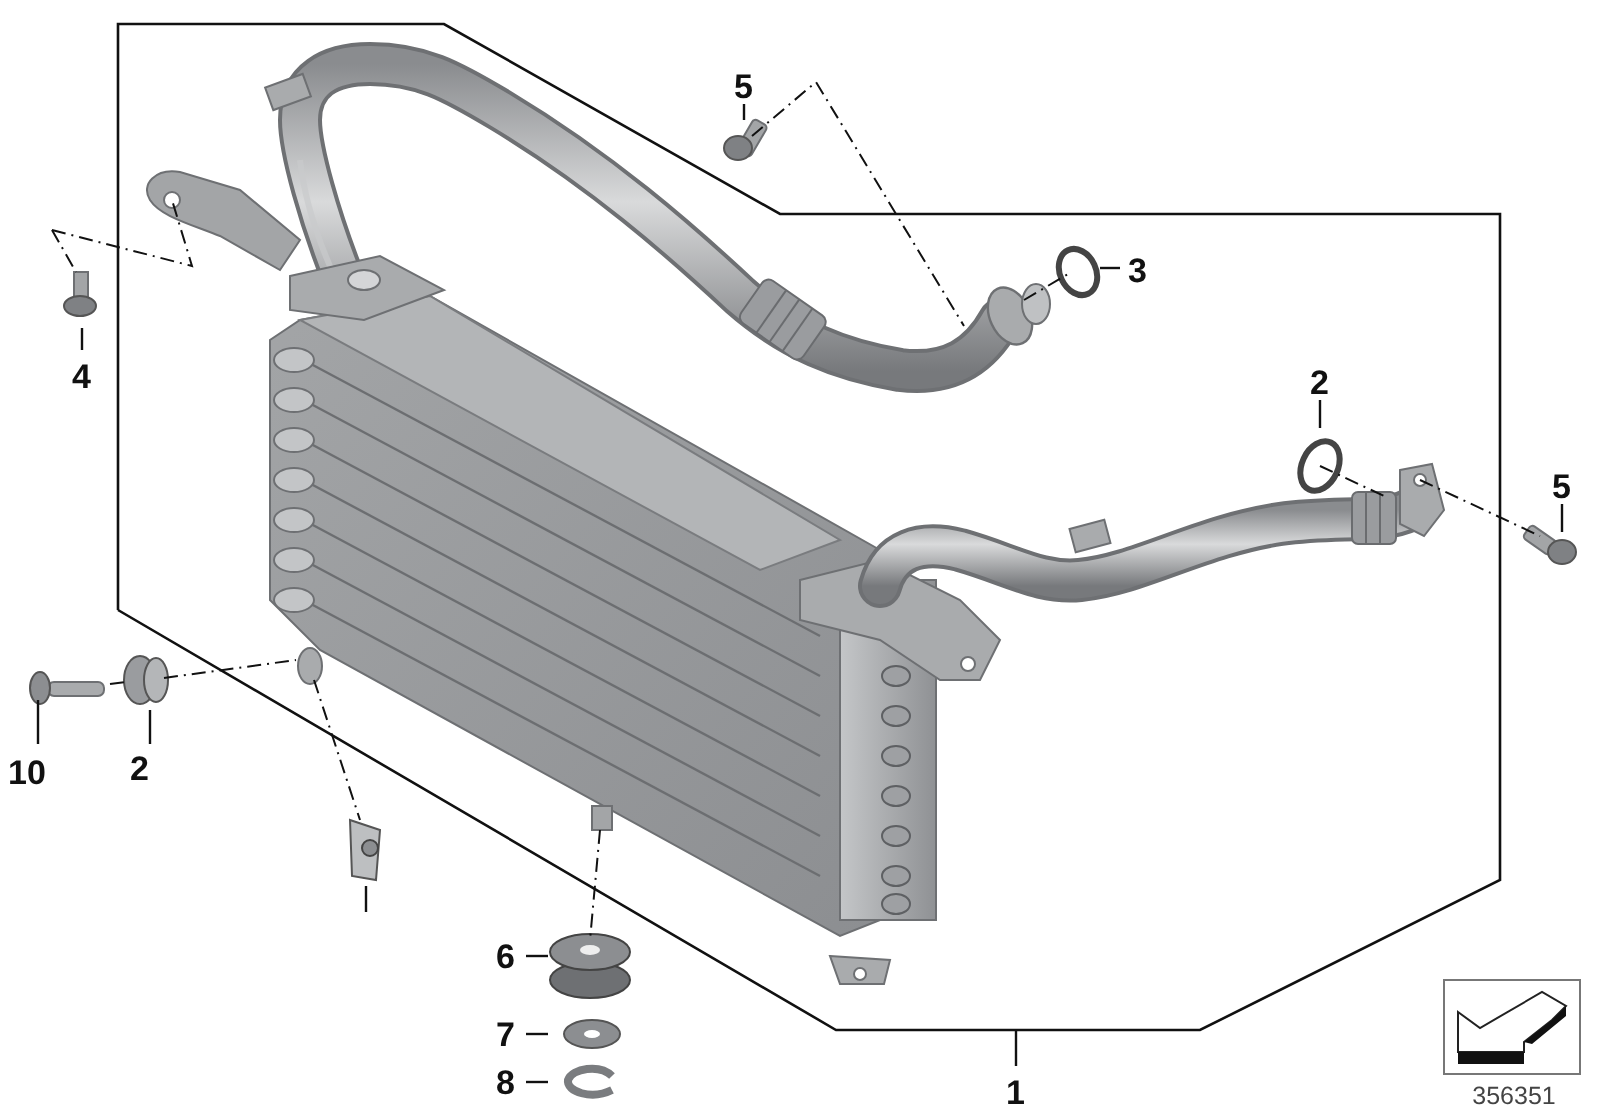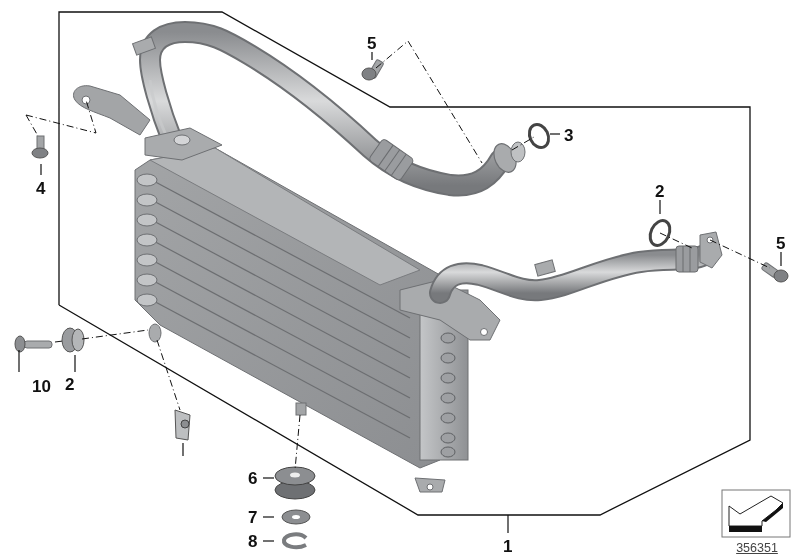--- a/index.html
+++ b/index.html
@@ -1,19 +1,19 @@
 <!DOCTYPE html>
 <html><head>
 <meta charset="utf-8">
 <style>
   html,body{margin:0;padding:0;background:#ffffff;}
   body{width:800px;height:560px;position:relative;overflow:hidden;font-family:"Liberation Sans",sans-serif;}
   #diagram{position:absolute;left:0;top:0;width:800px;height:560px;}
   .callout{position:absolute;font-family:"Liberation Sans",sans-serif;font-weight:bold;font-size:17px;color:#111;line-height:1;}
-  .ref-num{position:absolute;left:717px;top:541px;width:80px;text-align:center;font-size:12.5px;color:#444;font-family:"Liberation Sans",sans-serif;text-decoration:underline;}
+  .ref-num{position:absolute;left:717px;top:541px;width:80px;text-align:center;font-size:12.5px;color:#444;font-family:"Liberation Sans",sans-serif;}
 </style>
 </head>
 <body>
 
 <div id="diagram">
 <svg width="800" height="560" viewBox="0 0 800 560" xmlns="http://www.w3.org/2000/svg">
   <defs>
     <linearGradient id="pipeG" x1="0" y1="0" x2="0" y2="1">
       <stop offset="0" stop-color="#8a8c8f"></stop>
       <stop offset="0.45" stop-color="#d9dadb"></stop>
@@ -194,21 +194,21 @@
     <polygon points="776,510 783,503 783,508 766,522 762,521" fill="#111"></polygon>
   </g>
 </svg>
 
 
 <span class="callout" style="left:367px;top:35px;">5</span>
 <span class="callout" style="left:36px;top:180px;">4</span>
 <span class="callout" style="left:564px;top:127px;">3</span>
 <span class="callout" style="left:655px;top:183px;">2</span>
 <span class="callout" style="left:776px;top:235px;">5</span>
-<span class="callout" style="left:32px;top:378px;">10</span>
+<span class="callout" style="left:4px;top:378px;">10</span>
 <span class="callout" style="left:65px;top:376px;">2</span>
 <span class="callout" style="left:174px;top:461px;"></span>
 <span class="callout" style="left:248px;top:470px;">6</span>
 <span class="callout" style="left:248px;top:509px;">7</span>
 <span class="callout" style="left:248px;top:533px;">8</span>
 <span class="callout" style="left:503px;top:538px;">1</span>
 
 <div class="ref-num">356351</div>
 </div>
 

